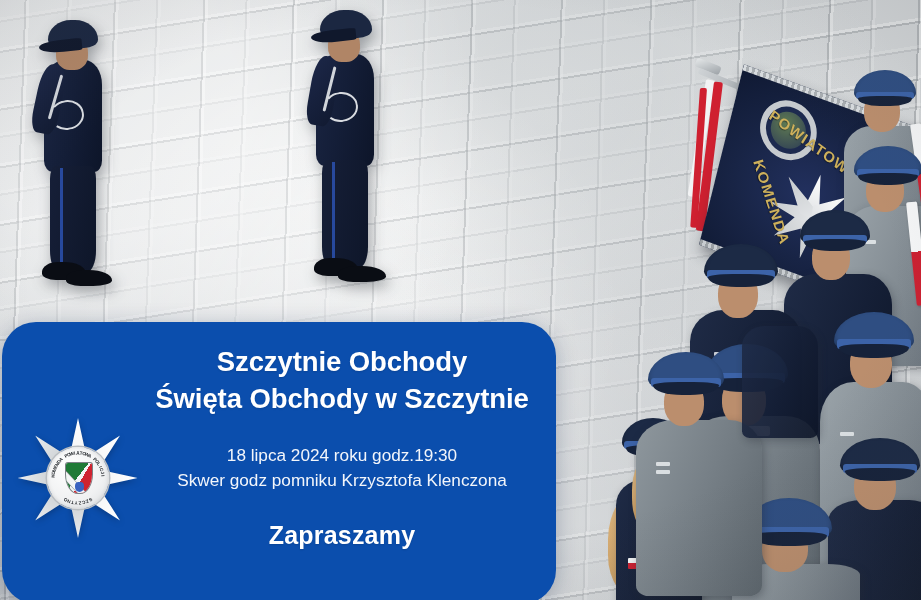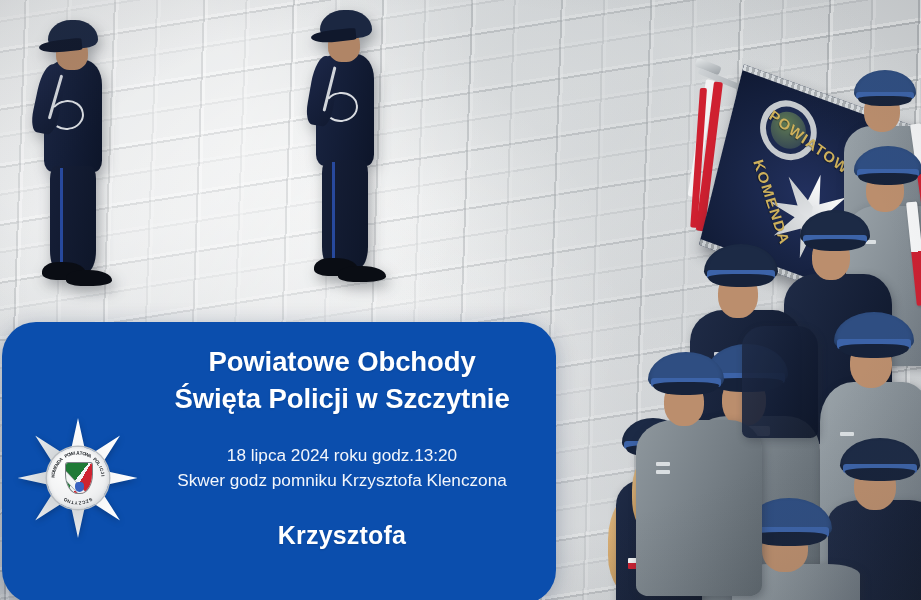--- a/index.html
+++ b/index.html
@@ -709,26 +709,26 @@
             <div class="q-green"></div>
             <div class="q-red"></div>
             <div class="q-bend"></div>
             <div class="q-blue"></div>
           </div>
         </div>
       </div>
 
       <div class="text-col">
         <h1 class="headline">
-          <span>Powiatowe Obchody</span>
-          <span class="l2">Święta Policji w Szczytnie</span>
+          <span>Szczytnie Obchody</span>
+          <span class="l2">Święta Obchody w Szczytnie</span>
         </h1>
         <p class="details">
-          <span>18 lipca 2024 roku godz.13:20</span>
+          <span>18 lipca 2024 roku godz.19:30</span>
           <span class="d2">Skwer godz pomniku Krzysztofa Klenczona</span>
         </p>
-        <p class="cta">Krzysztofa</p>
+        <p class="cta">Zapraszamy</p>
       </div>
 
     </div>
   </div>
 
 </div>
 
 </body></html>

